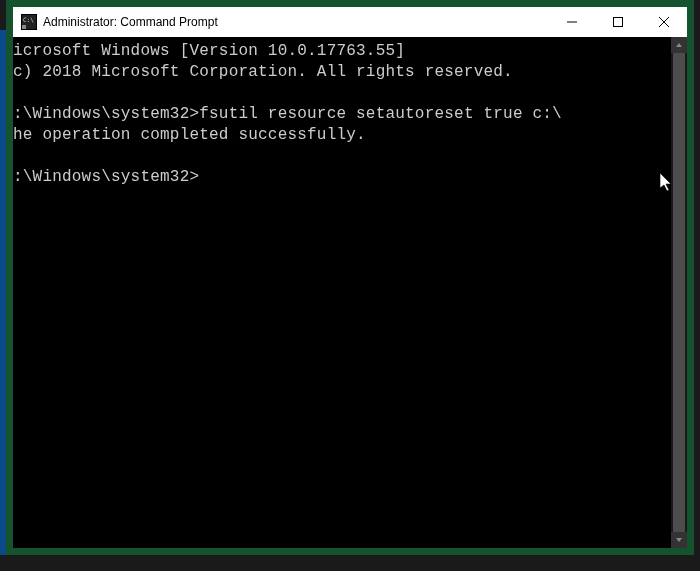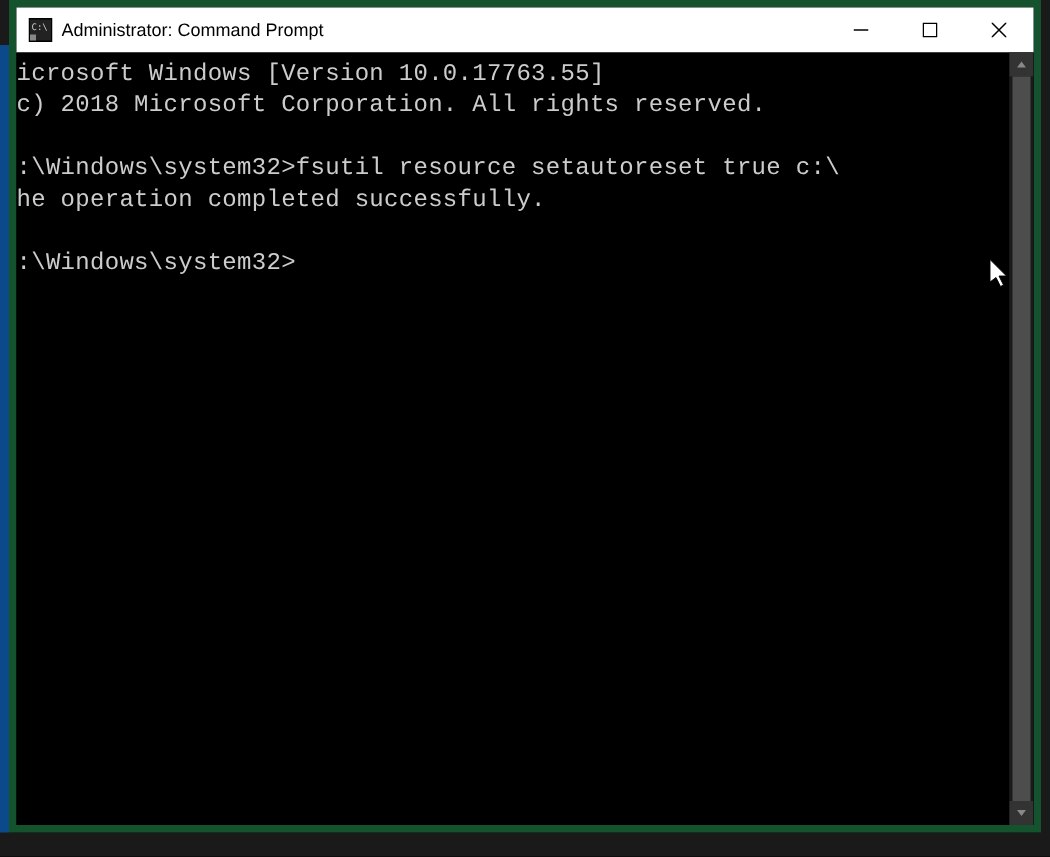--- a/index.html
+++ b/index.html
@@ -11,21 +11,21 @@
       overflow: hidden;
       position: relative;
     }
     .window {
       position: absolute;
       left: 6px;
       top: 0;
       width: 688px;
       height: 555px;
       background: #000;
-      border: 5px solid #14532d;
+      border: 7px solid #14532d;
       display: flex;
       flex-direction: column;
     }
     .titlebar {
       height: 30px;
       background: #fff;
       display: flex;
       align-items: center;
       flex-shrink: 0;
     }

